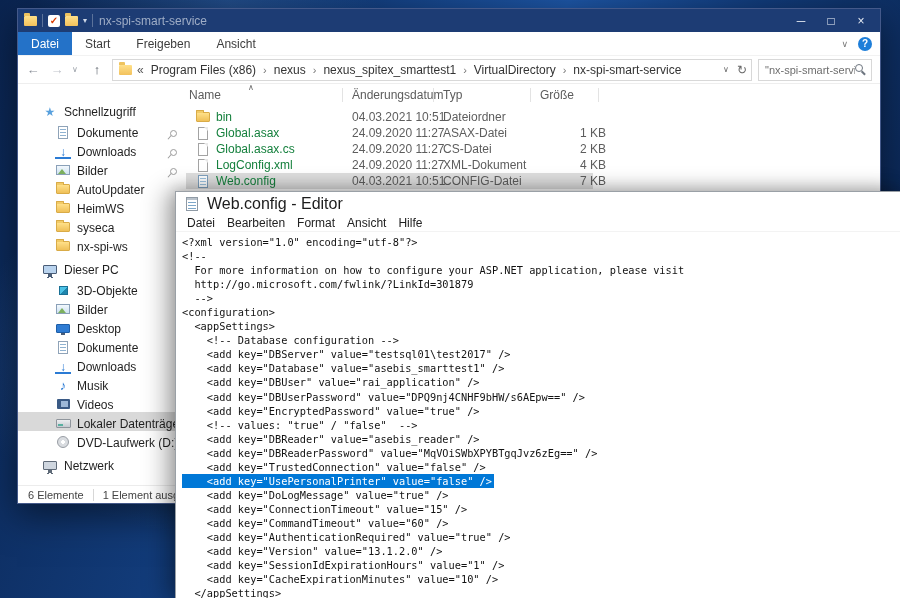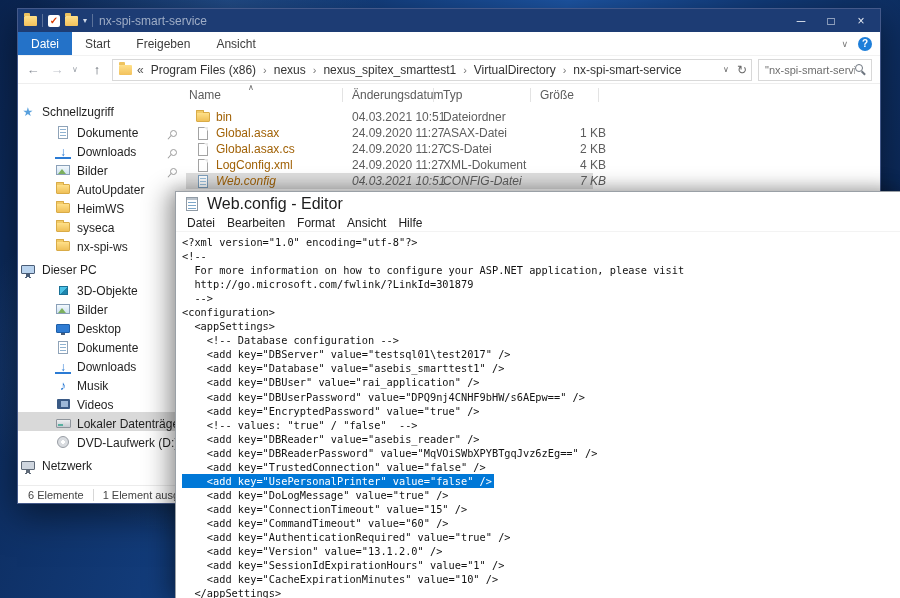--- a/index.html
+++ b/index.html
@@ -53,21 +53,21 @@
   .search-box { width:114px; height:22px; border:1px solid #d8d8d8; flex:none; display:flex; align-items:center; padding:0 5px 0 6px; }
   .search-text { font-size:11px; color:#6e6e6e; white-space:nowrap; overflow:hidden; flex:1; }
   .mag { width:11px; height:11px; position:relative; flex:none; }
   .mag::before { content:""; position:absolute; top:0; left:0; width:6px; height:6px; border:1.4px solid #6e7artifact0; border:1.4px solid #6e7680; border-radius:50%; }
   .mag::after { content:""; position:absolute; width:5px; height:1.6px; background:#6e7680; bottom:1px; right:0; transform:rotate(45deg); }
 
   .ex-main { flex:1; display:flex; min-height:0; }
 
   
   .sidebar { width:168px; flex:none; padding-top:12px; overflow:hidden; }
-  .side-item { height:19px; display:flex; align-items:center; gap:6px; font-size:12px; color:#1f1f1f; padding-left:2px; white-space:nowrap; }
+  .side-item { height:19px; display:flex; align-items:center; gap:6px; font-size:12px; color:#1f1f1f; padding-left:24px; white-space:nowrap; }
   .side-item.lvl1 { padding-left:37px;align-items:flex-end; }
   .side-item.group { margin-top:6px; }
   .side-item.selected { background:#d9d9d9; }
   .pin { width:11px; height:11px; position:relative; margin-left:auto; margin-right:9px; flex:none; opacity:.75; }
   .pin::before { content:""; position:absolute; top:1px; left:4px; width:5px; height:5px; border:1.3px solid #7a7a7a; border-radius:50%; }
   .pin::after { content:""; position:absolute; width:1.4px; height:5px; background:#7a7a7a; left:3px; top:6px; transform:rotate(40deg); }
 
   
   .ic { width:16px; height:16px; flex:none; display:inline-flex; align-items:center; justify-content:center; font-size:11px; position:relative; }
   .ic i { display:block; }
@@ -107,22 +107,22 @@
   
   .filepane { flex:1; position:relative; min-width:0; }
   .fhead { height:21px; position:relative; font-size:12px; color:#5c5c5c; }
   .fhead .h { position:absolute; top:4px; }
   .h-name { left:3px; } .h-date { left:166px; } .h-type { left:257px; } .h-size { left:354px; }
   .sort-caret { position:absolute; left:62px; top:-1px; font-size:8px; color:#666; }
   .hsep { position:absolute; top:4px; width:1px; height:14px; background:#e3e3e3; }
   .rows { padding-top:4px; }
   .frow { height:16px; position:relative; font-size:12px; display:flex; align-items:center; }
   .frow .ic { position:absolute; left:9px; top:0; height:16px; }
-  .frow.sel { background:#dedede; width:407px;font-style:italic; }
-  .c-name { position:absolute; left:30px; color:#a16207; white-space:nowrap; }
+  .frow.sel { background:#dedede; width:407px; }
+  .c-name { position:absolute; left:30px; color:#15803d; white-space:nowrap; }
   .c-date { position:absolute; left:166px; color:#5d5d5d; white-space:nowrap; }
   .c-type { position:absolute; left:257px; color:#5d5d5d; white-space:nowrap; }
   .c-size { position:absolute; left:348px; width:72px; text-align:right; color:#5d5d5d; white-space:nowrap; }
 
   .statusbar { height:18px; flex:none; border-top:1px solid #ececec; display:flex; align-items:center; font-size:11px; color:#444; padding-left:10px; gap:9px; }
   .status-div { width:1px; height:12px; background:#d7d7d7; }
 
   
   .notepad { left:175px; top:191px; width:727px; height:409px; z-index:2;
     border:1px solid #9aa0a6; box-shadow:-10px 0 22px rgba(0,0,0,.30), 0 -3px 14px rgba(0,0,0,.18);

